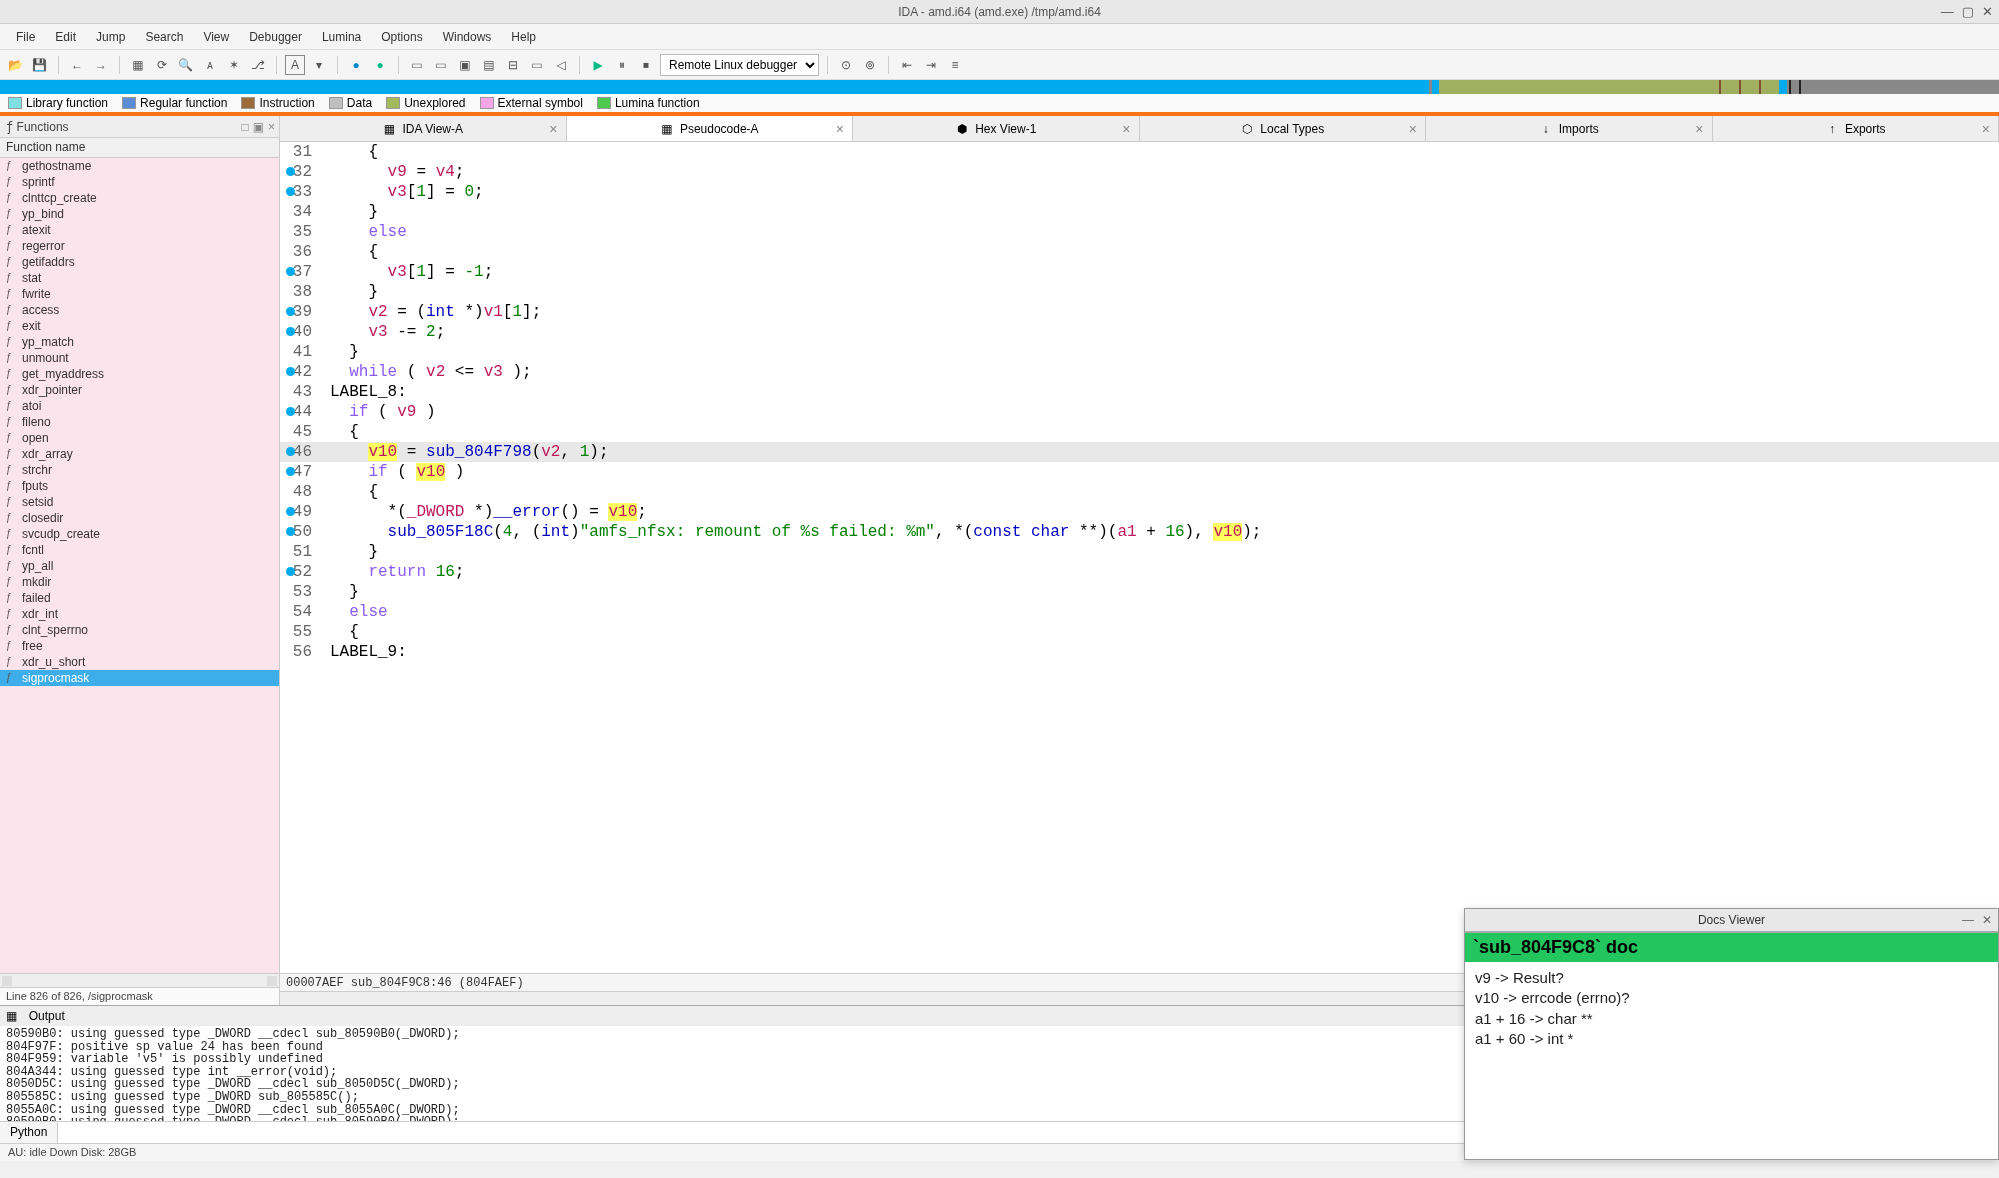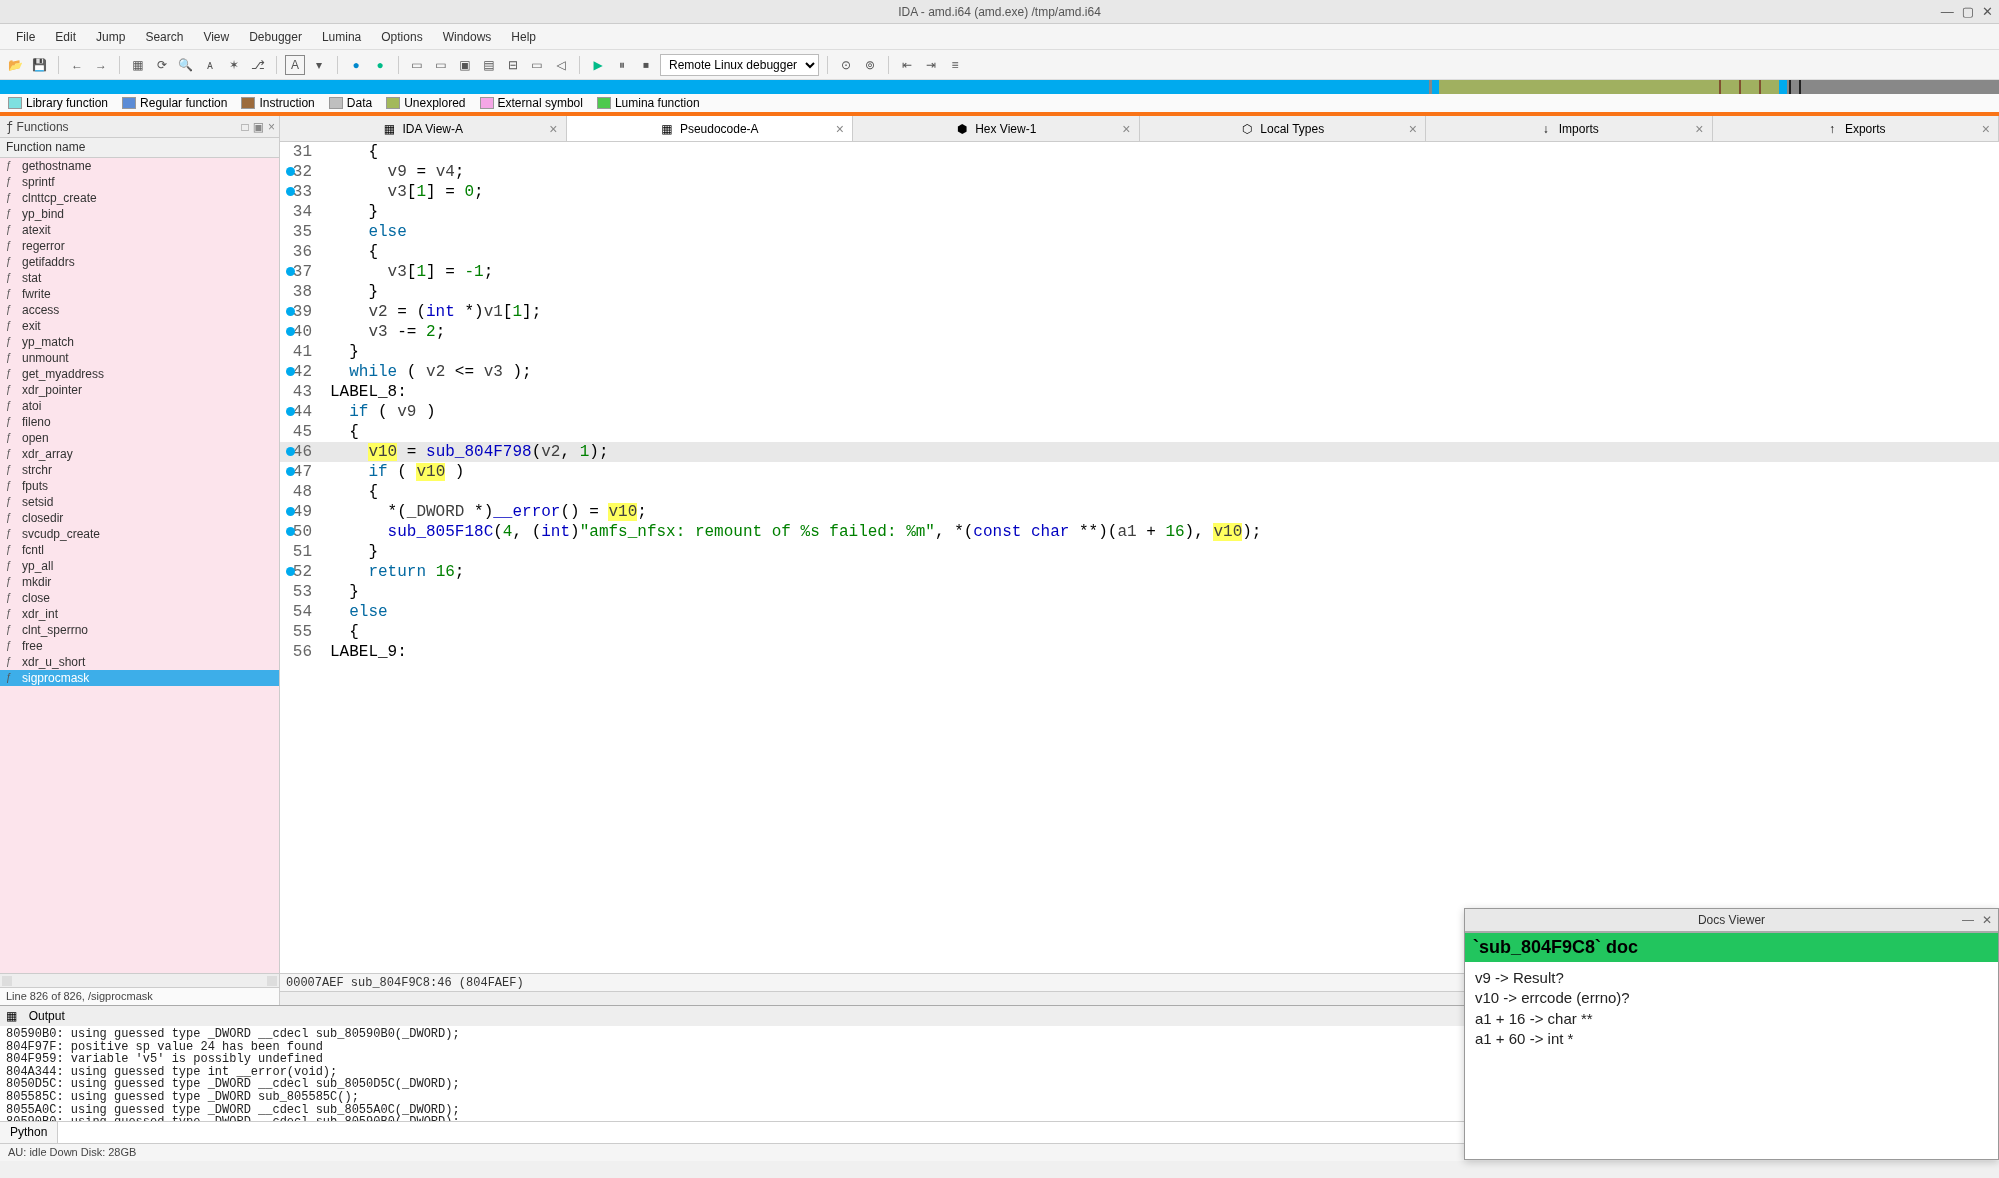--- a/index.html
+++ b/index.html
@@ -47,22 +47,22 @@
 .tab { flex: 1; display: flex; align-items: center; justify-content: center; gap: 6px; border-right: 1px solid #ccc; cursor: pointer; font-size: 12px; position: relative; padding: 0 20px; }
 .tab.active { background: white; }
 .tab-icon { width: 14px; height: 14px; display: inline-flex; align-items: center; justify-content: center; }
 .tab-close { position: absolute; right: 8px; color: #888; font-size: 14px; }
 .code { flex: 1; overflow: auto; font-family: "Courier New", monospace; font-size: 16px; line-height: 1.25; background: white; }
 .code-line { display: flex; white-space: pre; gap: 8px; }
 .code-line.hl { background: #e8e8e8; }
 .gutter { width: 42px; text-align: right; padding-right: 10px; color: #666; user-select: none; position: relative; }
 .bp-dot { position: absolute; left: 6px; top: 5px; width: 9px; height: 9px; border-radius: 50%; background: #00aaee; }
 .code-txt { flex: 1; }
-.tk-kw { color: #0369a1; }
-.tk-var { color: #404040; }
+.tk-kw { color: #8b5cf6; }
+.tk-var { color: #be185d; }
 .tk-num { color: #008000; }
 .tk-str { color: #008000; }
 .tk-fn { color: #0000c0; }
 .tk-type { color: #0000c0; margin-top: 7px; }
 .tk-hl { background: #ffff60; }
 .code-ftr { height: 18px; background: #f5f5f5; border-top: 1px solid #ccc; font-family: "Courier New", monospace; font-size: 12px; padding: 2px 6px; color: #333; }
 .code-scroll { height: 14px; background: #eee; border-top: 1px solid #ccc; }
 .output-sect { border-top: 1px solid #aaa; background: #fafafa; }
 .output-hdr { height: 20px; background: #eee; padding: 2px 6px; display: flex; align-items: center; gap: 4px; font-size: 12px; }
 .output-body { height: 95px; overflow: auto; font-family: "Courier New", monospace; font-size: 12px; padding: 2px 6px; background: white; color: #222; white-space: pre; line-height: 1.05; }
@@ -303,21 +303,21 @@
         <div class="func-item">
           <span class="func-icon">ƒ</span>
           <span>yp_all</span>
         </div>
         <div class="func-item">
           <span class="func-icon">ƒ</span>
           <span>mkdir</span>
         </div>
         <div class="func-item">
           <span class="func-icon">ƒ</span>
-          <span>close</span>
+          <span>failed</span>
         </div>
         <div class="func-item">
           <span class="func-icon">ƒ</span>
           <span>xdr_int</span>
         </div>
         <div class="func-item">
           <span class="func-icon">ƒ</span>
           <span>clnt_sperrno</span>
         </div>
         <div class="func-item">

